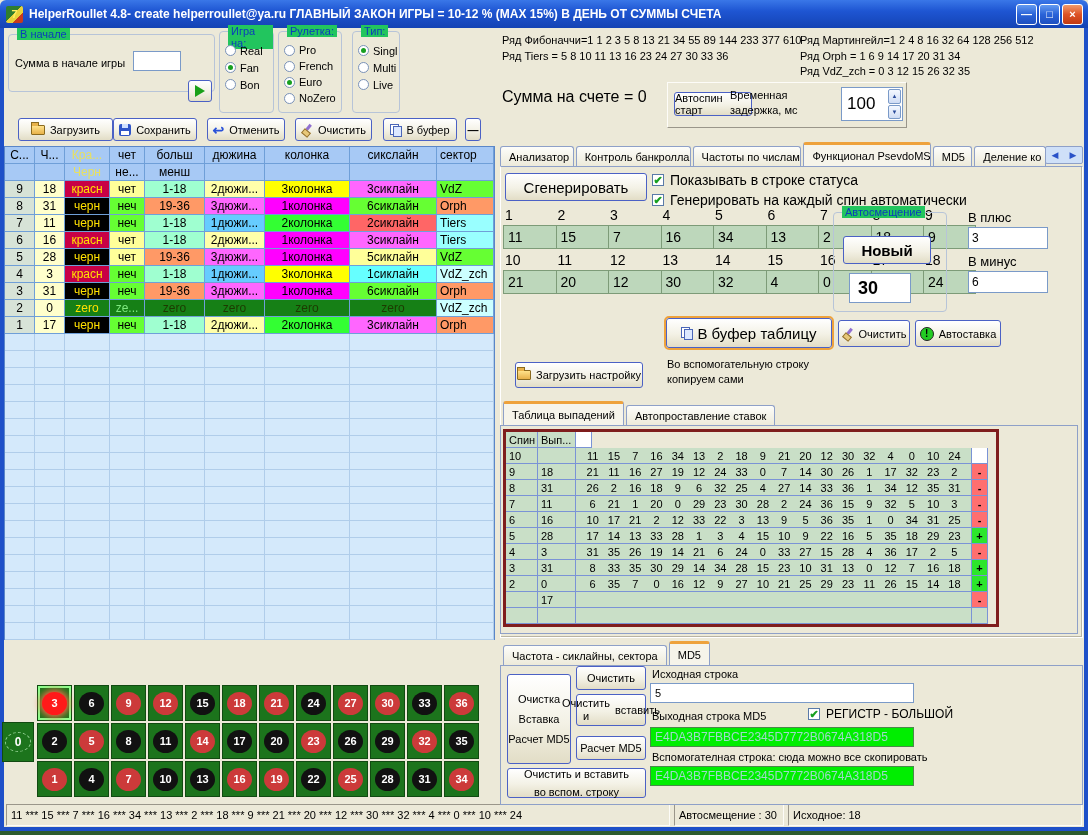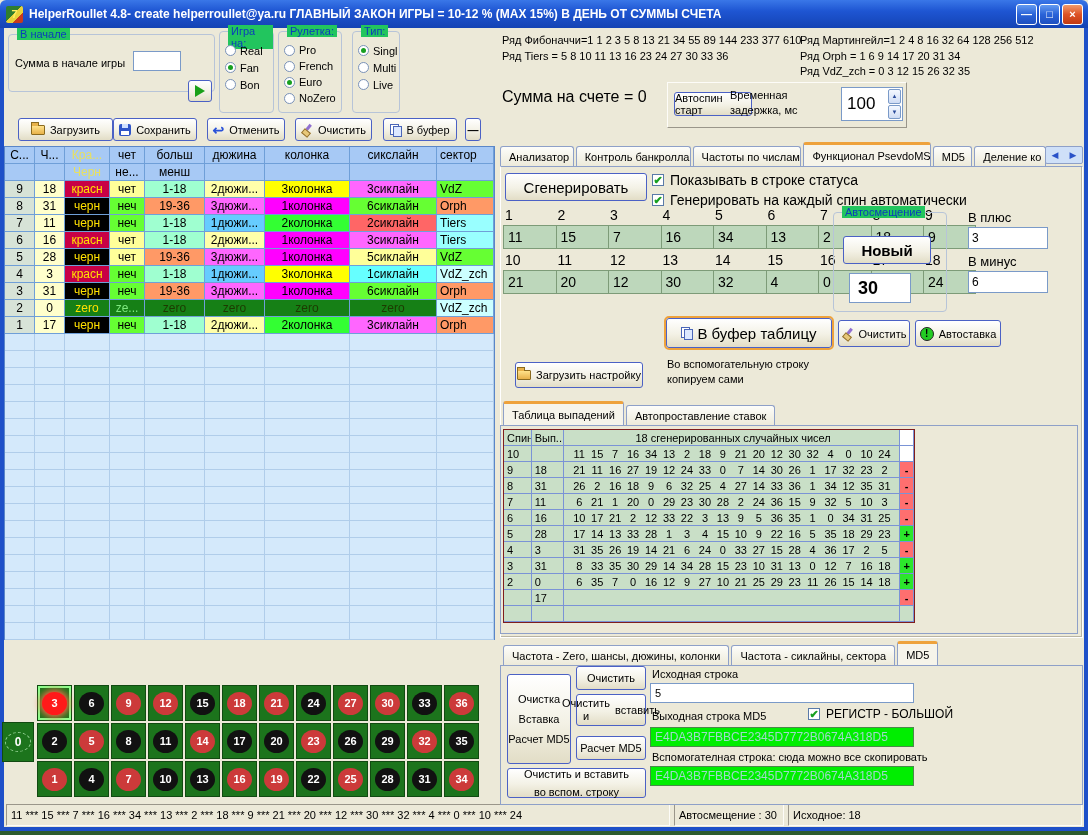--- a/index.html
+++ b/index.html
@@ -135,21 +135,21 @@
   #buf-row{left:500px;top:318px;width:160px;height:30px;font-size:15px;}
   #buf-tab{left:666px;top:318px;width:166px;height:30px;font-size:15px;}
   #gen-clear{left:838px;top:320px;width:72px;height:27px;}
   #autobet{left:915px;top:320px;width:86px;height:27px;}
   #load-cfg{left:515px;top:362px;width:128px;height:26px;}
   #hint{left:667px;top:357px;width:180px;line-height:15px;}
   #check-md5{left:849px;top:355px;width:132px;height:37px;line-height:13px;text-align:center;}
   #inner-tabs{left:503px;top:402px;height:24px;}
   #inner-panel{left:500px;top:425px;width:578px;height:209px;border:1px solid #8ea0c8;background:#ece9d8;}
 
-  #spins{left:503px;top:429px;width:412px;border:1px solid #7f1d1d;}
+  #spins{left:503px;top:429px;width:496px;border:3px solid #7f1d1d;}
   .s-row{display:flex;height:16px;}
   .s-cell{border-right:1px solid #7a93d6;border-bottom:1px solid #7a93d6;background:#c9dfc7;
     display:flex;align-items:center;padding-left:3px;overflow:hidden;}
   .s-nums{display:flex;padding:0 6px;}
   .s-nums span{flex:1;text-align:center;}
   .s-res{justify-content:center;padding-left:0;font-weight:bold;}
 
   #bottom-tabs{left:503px;top:641px;height:25px;}
   #md5-panel{left:500px;top:665px;width:583px;height:140px;border:1px solid #8ea0c8;background:#ece9d8;}
   #md5-big{left:507px;top:674px;width:64px;height:90px;flex-direction:column;line-height:15px;}
@@ -828,21 +828,20 @@
 
   <div class="abs tabstrip" id="inner-tabs">
       <div class="tab active">Таблица выпадений</div>
       <div class="tab">Автопроставление ставок</div>
     </div>
   <div class="abs" id="inner-panel"></div>
   <div class="abs" id="spins">
       <div class="s-row">
         <div class="s-cell" style="width: 32px;">Спин</div>
         <div class="s-cell" style="width: 38px;">Вып...</div>
-        <div class="s-cell" style="width: 396px; justify-content: center;">18 сгенерированных случайных чисел</div>
         <div class="s-cell" style="width: 16px; background: rgb(255, 255, 255);"></div>
       </div>
       <div class="s-row">
         <div class="s-cell" style="width: 32px;">10</div>
         <div class="s-cell" style="width: 38px;"></div>
         <div class="s-cell s-nums" style="width: 396px;">
           <span>11</span>
           <span>15</span>
           <span>7</span>
           <span>16</span>
@@ -1071,21 +1070,20 @@
       </div>
       <div class="s-row">
         <div class="s-cell" style="width: 32px;"></div>
         <div class="s-cell" style="width: 38px;"></div>
         <div class="s-cell" style="width: 396px;"></div>
         <div class="s-cell" style="width: 16px;"></div>
       </div>
     </div>
 
   <div class="abs tabstrip" id="bottom-tabs">
-      <div class="tab">Частота - Zero, шансы, дюжины, колонки</div>
       <div class="tab">Частота - сиклайны, сектора</div>
       <div class="tab active">MD5</div>
     </div>
   <div class="abs" id="md5-panel"></div>
   <div class="abs btn" id="md5-big" style="display: flex; flex-direction: column;">
       <div>Очистка</div>
       <div>Вставка</div>
       <div>Расчет MD5</div>
     </div>
   <div class="abs btn" id="md5-clear">Очистить</div>

